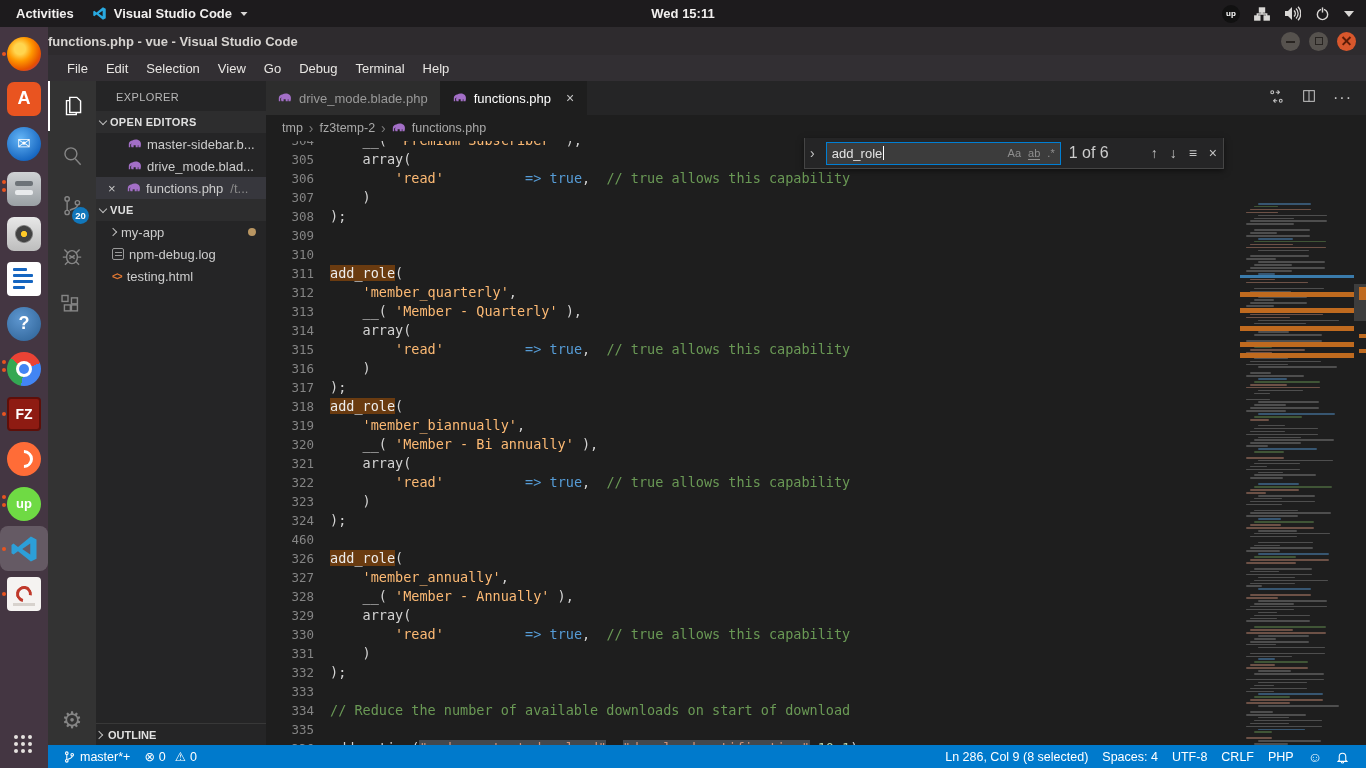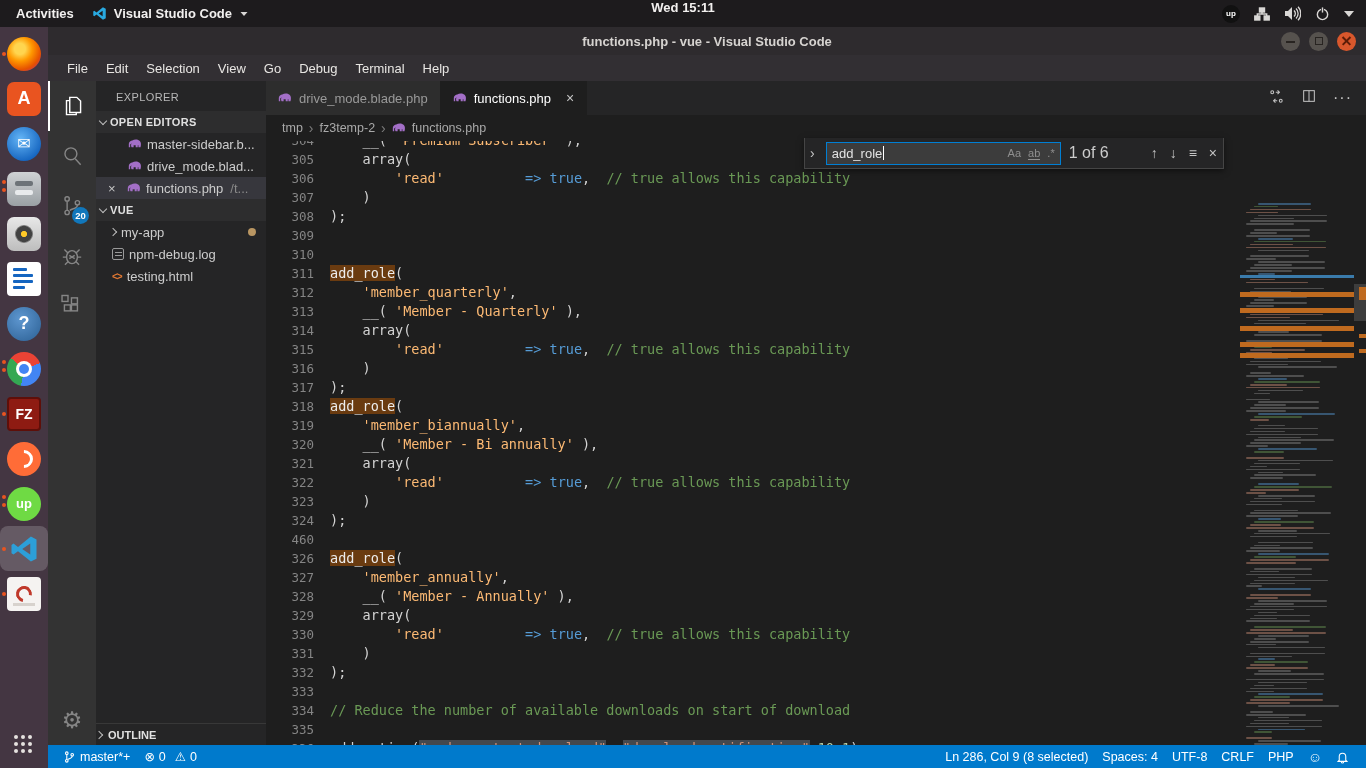--- a/index.html
+++ b/index.html
@@ -2,21 +2,21 @@
 <html><head>
 <meta charset="utf-8">
 <style>
   * { margin:0; padding:0; box-sizing:border-box; }
   html,body { width:1366px; height:768px; overflow:hidden; background:#000; }
   #screen { position:relative; width:1366px; height:768px; background:#1e1e1e;
             font-family:"Liberation Sans",sans-serif; color:#ccc; }
 
   
   .gnome-panel { position:absolute; top:0; left:0; width:1366px; height:27px;
-    background:#1d1b1d; display:flex; color:#f2f0ef; font-size:13px; z-index:60; }
+    background:#1d1b1d; display:flex; align-items:center; color:#f2f0ef; font-size:13px; z-index:60; }
   .gp-left { display:flex; align-items:center; gap:18px; padding-left:16px; }
   .gp-activities { font-weight:600; }
   .gp-appmenu { display:flex; align-items:center; gap:7px; font-weight:600; }
   .gp-center { position:absolute; left:0; right:0; text-align:center; font-weight:600; pointer-events:none; }
   .gp-right { margin-left:auto; display:flex; align-items:center; gap:14px; padding-right:12px; }
   .up-badge { width:18px; height:18px; border-radius:50%; background:#111; color:#fff;
     font-size:8px; font-weight:700; display:flex; align-items:center; justify-content:center; }
   .gp-ico svg { display:block; }
   .chev-dn-sm { width:0; height:0; border-left:5px solid transparent; border-right:5px solid transparent; border-top:6px solid #d9d7d5; }
 
@@ -50,21 +50,21 @@
   .ic-docapp { background:#f5f3f1; position:relative; border-radius:4px; }
   .ic-docapp i { width:16px; height:16px; border-radius:50%; border:3px solid #c0392b; border-bottom-color:transparent; transform:rotate(-35deg); display:block; }
   .ic-docapp u { position:absolute; bottom:5px; left:6px; width:22px; height:3px; background:#d7d2cd; }
   .dock-spacer { flex:1; }
   .apps-grid { margin-bottom:12px; display:grid; grid-template-columns:repeat(3,7px); grid-auto-rows:7px; }
   .apps-grid i { width:4px; height:4px; border-radius:50%; background:#e6e2df; }
 
   
   .vscode { position:absolute; left:48px; top:27px; width:1318px; height:741px; display:flex; flex-direction:column; }
   .titlebar { height:28px; background:#2e2b2e; display:flex; align-items:center; position:relative; flex:0 0 28px; }
-  .tb-title { position:absolute; left:0; right:0; text-align:center; color:#d6d3d0; font-size:13px; font-weight:600; }
+  .tb-title { position:absolute; left:0; right:0; text-align:left; color:#d6d3d0; font-size:13px; font-weight:600; }
   .tb-btns { margin-left:auto; display:flex; gap:9px; padding-right:10px; z-index:2; }
   .wbtn { width:19px; height:19px; border-radius:50%; background:#56524e; position:relative; }
   .wbtn.close { background:#d8572c; }
   .wbtn .g-min { position:absolute; left:5px; top:9px; width:9px; height:2px; background:#282421; }
   .wbtn .g-max { position:absolute; left:5.5px; top:5.5px; width:8px; height:8px; border:1.5px solid #282421; }
   .wbtn .g-x1,.wbtn .g-x2 { position:absolute; left:4px; top:8.5px; width:11px; height:1.8px; background:#5c1d08; }
   .wbtn .g-x1 { transform:rotate(45deg);} .wbtn .g-x2 { transform:rotate(-45deg);}
 
   .menubar { height:26px; background:#322f33; display:flex; align-items:center; padding-left:10px; flex:0 0 26px; }
   .menu-item { color:#e8e6e3; font-size:13px; padding:3px 9px; border-radius:3px; }

